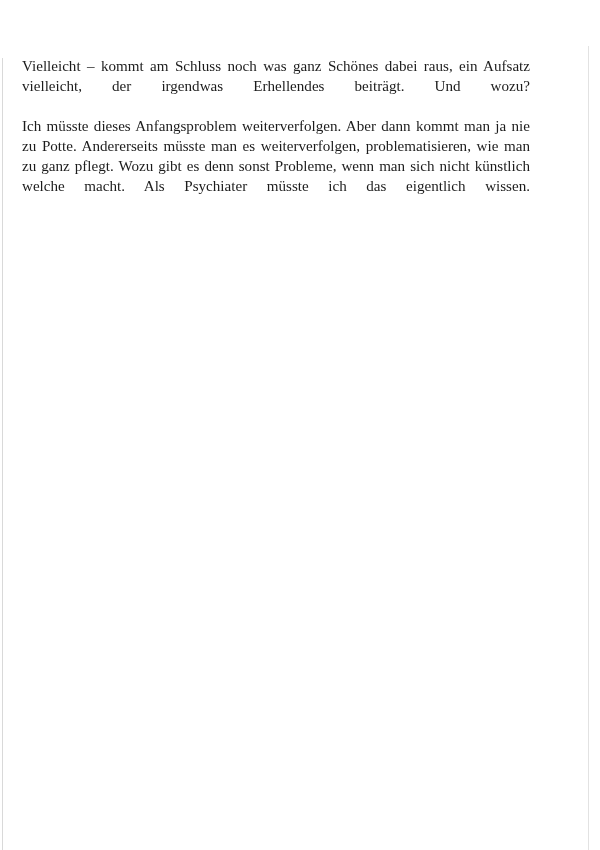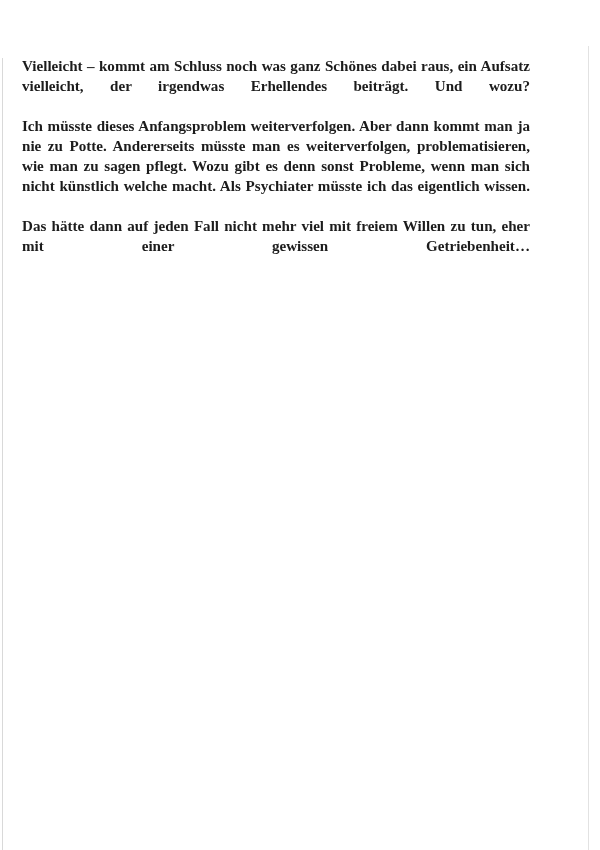--- a/index.html
+++ b/index.html
@@ -44,38 +44,36 @@
     text-justify: inter-word;
     -webkit-font-smoothing: antialiased;
   }
 
   .para {
     margin: 0;
     padding: 0;
     text-align: justify;
     text-justify: inter-word;
     hyphens: none;
-    font-weight: bold;
   }
   
   .para:after {
     content: "";
     display: inline-block;
     width: 100%;
   }
   .para.no-stretch:after { display: none; }
 </style>
 </head>
 <body>
 
 <div class="page">
 
   <div class="scan-edge left"></div>
 
   <div class="scan-edge right"></div>
 
   <div class="text-body">
     <p class="para">Vielleicht – kommt am Schluss noch was ganz Schönes dabei raus, ein Aufsatz vielleicht, der irgendwas Erhellendes beiträgt. Und wozu?</p>
-    <p class="para">Ich müsste dieses Anfangsproblem weiterverfolgen. Aber dann kommt man ja nie zu Potte. Andererseits müsste man es weiterverfolgen, problematisieren, wie man zu sagen pflegt. Wozu gibt es denn sonst Probleme, wenn man sich nicht künstlich welche macht. Als Psychiater müsste ich das eigentlich wissen.</p>
-    <p class="para">Das hätte dann auf jeden Fall nicht mehr viel mit freiem Willen zu tun, eher mit einer gewissen Getriebenheit…</p>
+    <p class="para">Ich müsste dieses Anfangsproblem weiterverfolgen. Aber dann kommt man ja nie zu Potte. Andererseits müsste man es weiterverfolgen, problematisieren, wie man zu ganz pflegt. Wozu gibt es denn sonst Probleme, wenn man sich nicht künstlich welche macht. Als Psychiater müsste ich das eigentlich wissen.</p>
   </div>
 
 </div>
 
 </body></html>

